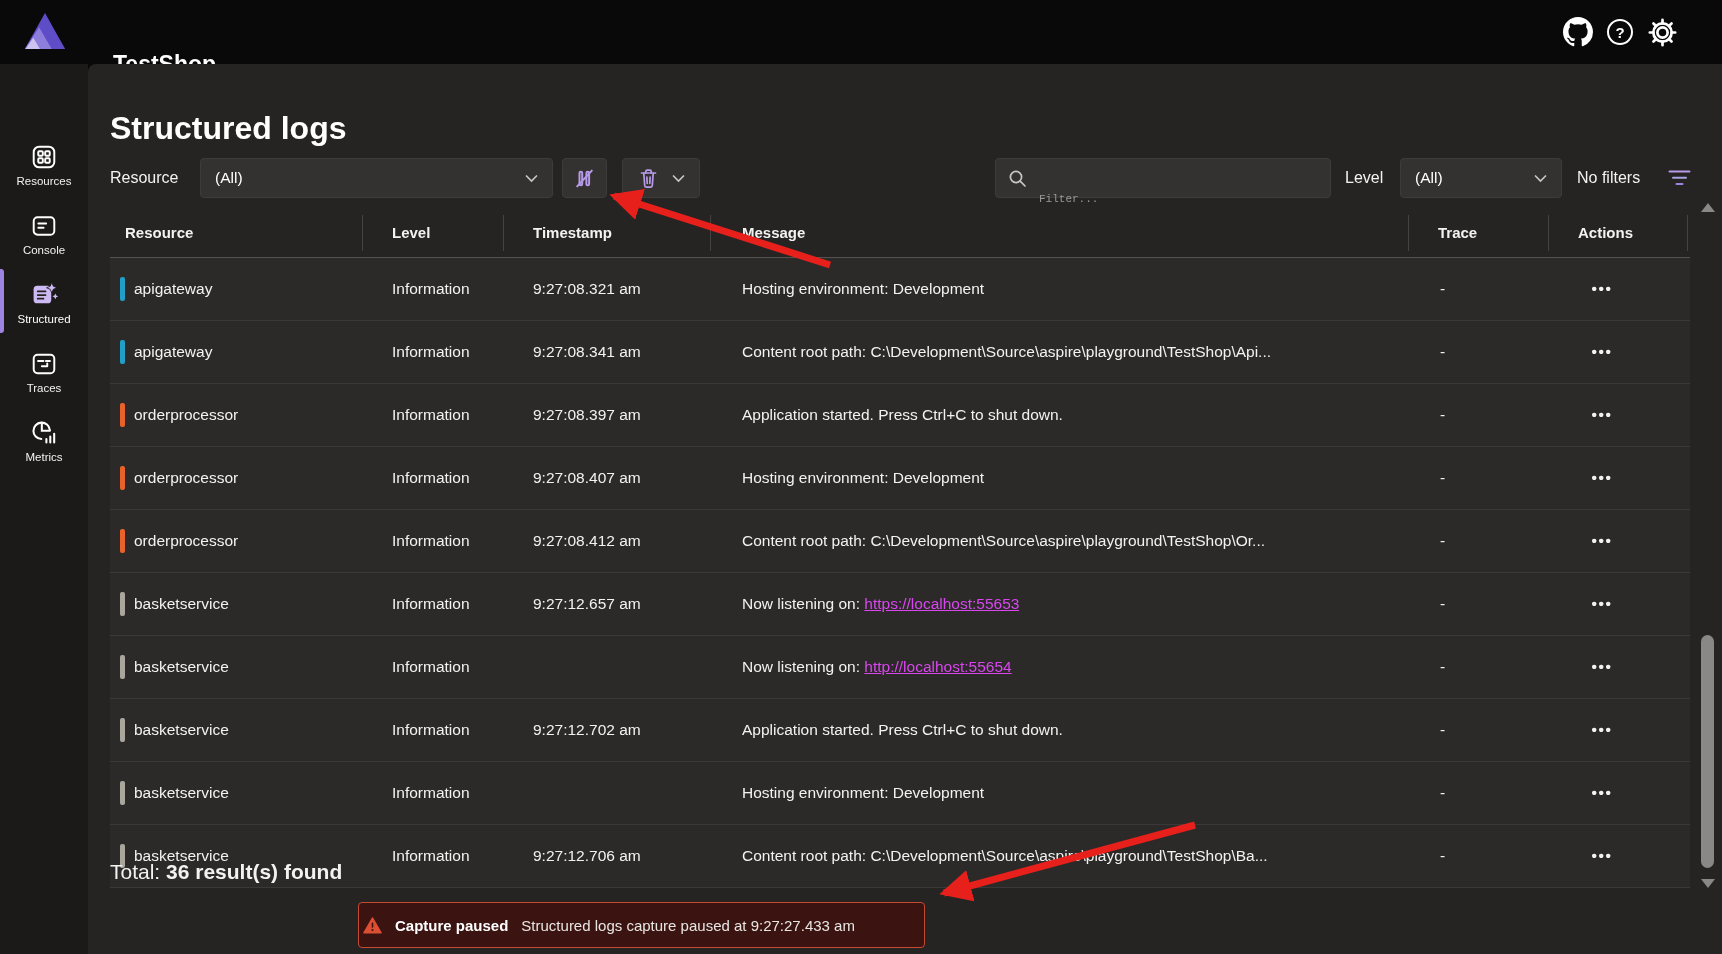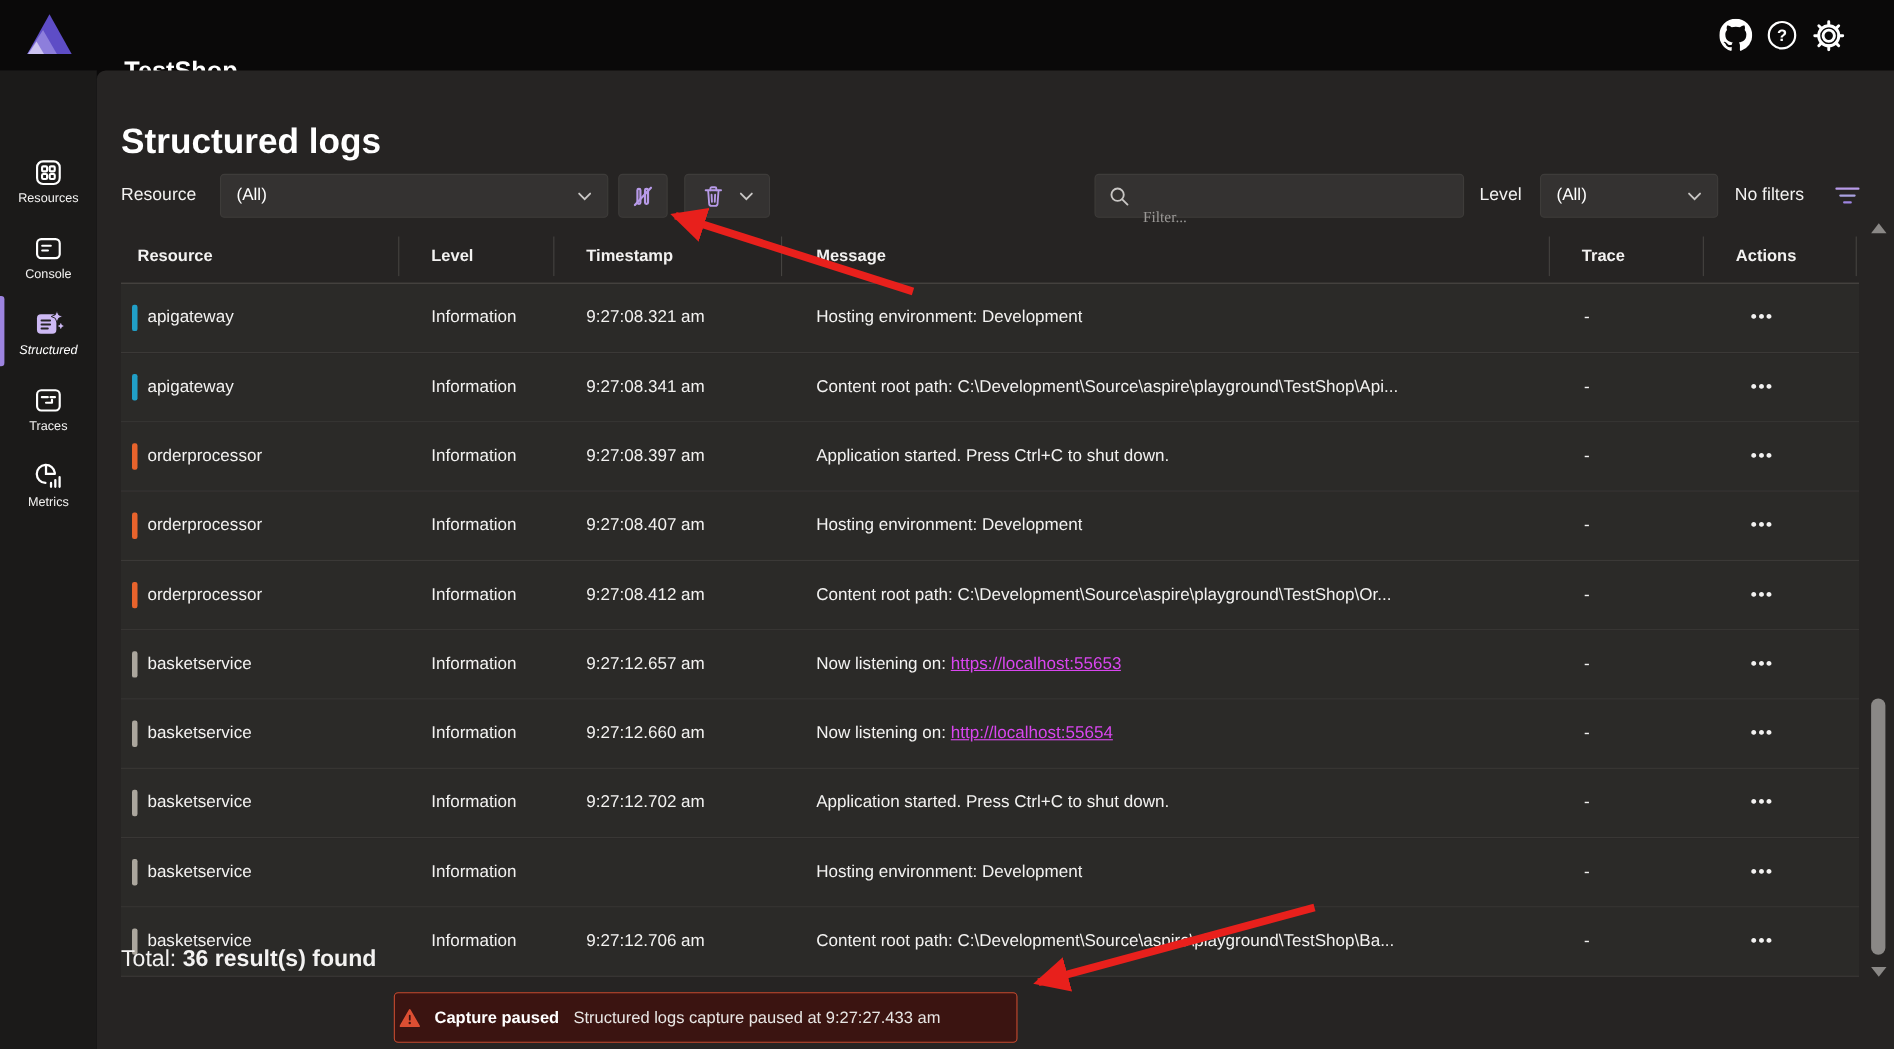--- a/index.html
+++ b/index.html
@@ -20,21 +20,21 @@
   .active-bar{position:absolute;left:0;top:205px;width:4px;height:64px;background:#9d84e0;border-radius:0 3px 3px 0;}
   
   .panel{position:absolute;left:88px;top:64px;width:1634px;height:890px;background:#262423;border-top-left-radius:8px;}
   .page-title{position:absolute;left:110px;top:82px;font-size:32px;font-weight:700;color:#fff;margin-top:28px;}
   
   .tlabel{position:absolute;top:158px;height:40px;line-height:40px;font-size:16px;color:#f3f2f1;}
   .field{position:absolute;top:158px;height:40px;background:#343231;border:1px solid #3e3c3a;border-radius:4px;display:flex;align-items:center;padding:0 14px;font-size:15.5px;color:#fff;cursor:pointer;}
   .field .chev{margin-left:auto;}
   .iconbtn{position:absolute;top:158px;height:40px;background:#343231;border:1px solid #3e3c3a;border-radius:4px;display:flex;align-items:center;justify-content:center;gap:13px;cursor:pointer;}
   .searchbox{position:absolute;top:158px;left:995px;width:336px;height:40px;background:#343231;border:1px solid #3e3c3a;border-radius:4px;display:flex;align-items:center;padding:0 12px;gap:10px;}
-  .searchbox input{flex:1;background:transparent;border:none;outline:none;color:#fff;font-size:14px;font-family:Liberation Serif, serif;margin-top:42px;}
+  .searchbox input{flex:1;background:transparent;border:none;outline:none;color:#fff;font-size:11px;font-family:Liberation Mono, monospace;margin-top:42px;}
   .searchbox input::placeholder{color:#9b9997;}
   
   .thead{position:absolute;left:110px;top:208px;width:1580px;height:50px;border-bottom:1px solid #55524e;font-weight:700;font-size:15px;}
   .thead .c{position:absolute;top:0;height:50px;line-height:50px;}
   .vdiv{position:absolute;top:7px;height:36px;width:1px;background:#454340;}
   .tbody{position:absolute;left:110px;top:258px;width:1580px;}
   .trow{position:relative;width:1580px;height:63px;background:#2b2a28;border-bottom:1px solid #3b3937;cursor:pointer;}
   .trow .c{position:absolute;top:0;height:62px;line-height:62px;font-size:15.5px;color:#f3f2f1;white-space:nowrap;}
   .indicator{position:absolute;left:10px;top:19px;width:5px;height:24px;border-radius:2px;}
   .c-res{left:24px;}
@@ -101,21 +101,21 @@
     </div>
 
     <div class="side-item" style="top:139px;justify-content:center;">
       <svg width="26" height="26" viewBox="0 0 24 24" fill="none" stroke="#fff" stroke-width="1.8" stroke-linecap="round">
         <rect x="2.5" y="4" width="19" height="16" rx="3.5"></rect>
         <path d="M6.8 9.6 H14 M6.8 13.6 H11.6"></path>
       </svg>
       <span class="lbl">Console</span>
     </div>
 
-    <div class="side-item active" style="top:208px;font-style:italic;">
+    <div class="side-item active" style="top:208px;">
       <svg width="27" height="27" viewBox="0 0 26 26">
         <rect x="2.5" y="4.5" width="17" height="17" rx="3.5" fill="#cdb9f4"></rect>
         <path d="M6.5 10 H14 M6.5 13.5 H14 M6.5 17 H12" stroke="#262423" stroke-width="1.7" stroke-linecap="round"></path>
         <path d="M20 1.5 L21.5 5 L25 6.5 L21.5 8 L20 11.5 L18.5 8 L15 6.5 L18.5 5 Z" fill="#cdb9f4" stroke="#1b1a19" stroke-width="0.8"></path>
         <path d="M23.4 12 l0.9 1.9 1.9 0.9 -1.9 0.9 -0.9 1.9 -0.9 -1.9 -1.9 -0.9 1.9 -0.9 Z" fill="#cdb9f4"></path>
       </svg>
       <span class="lbl">Structured</span>
     </div>
 
     <div class="side-item" style="top:277px;">
@@ -260,21 +260,20 @@
         <span class="c c-lvl">Information</span>
         <span class="c c-ts">9:27:12.657 am</span>
         <span class="c c-msg">Now listening on: <a class="loglink" href="#">https://localhost:55653</a></span>
         <span class="c c-trace">-</span>
         <span class="c c-actions">•••</span>
       </div>
       <div class="trow">
         <span class="indicator" style="background: rgb(171, 166, 157);"></span>
         <span class="c c-res">basketservice</span>
         <span class="c c-lvl">Information</span>
-        <span class="c c-ts">9:27:12.660 am</span>
         <span class="c c-msg">Now listening on: <a class="loglink" href="#">http://localhost:55654</a></span>
         <span class="c c-trace">-</span>
         <span class="c c-actions">•••</span>
       </div>
       <div class="trow">
         <span class="indicator" style="background: rgb(171, 166, 157);"></span>
         <span class="c c-res">basketservice</span>
         <span class="c c-lvl">Information</span>
         <span class="c c-ts">9:27:12.702 am</span>
         <span class="c c-msg">Application started. Press Ctrl+C to shut down.</span>

